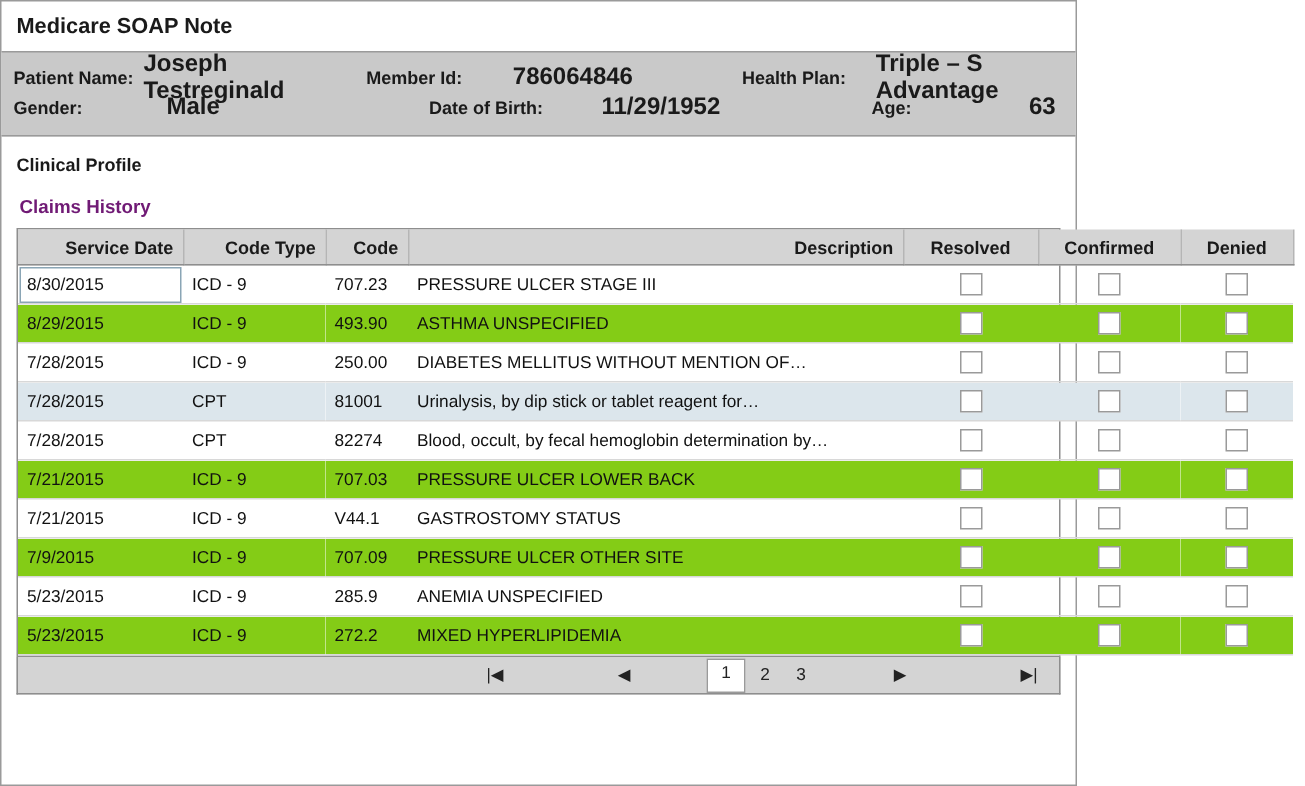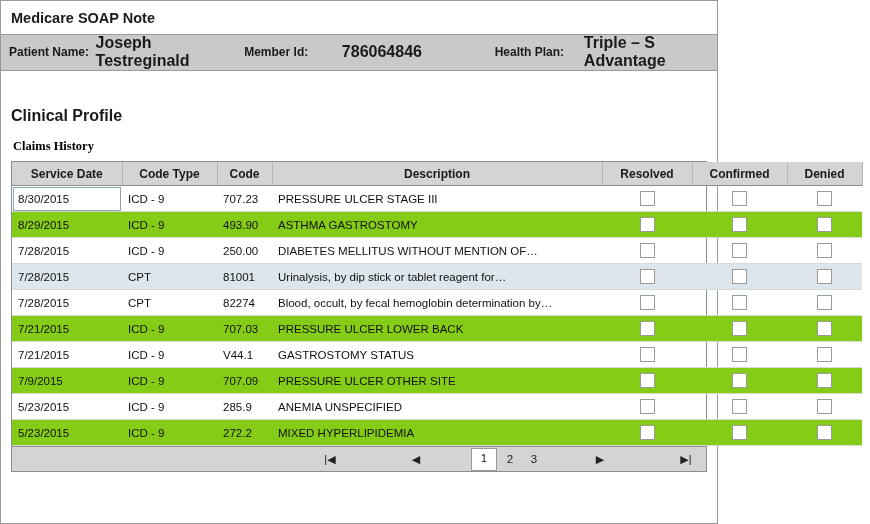--- a/index.html
+++ b/index.html
@@ -56,49 +56,47 @@
     color: #1a1a1a;
   }
   .c1 { width: 110px; padding-left: 8px; box-sizing: border-box; align-items: center; }
   .c2 { width: 175px; }
   .c3 { width: 115px; }
   .c4 { width: 180px; }
   .c5 { width: 105px; text-align: center; }
   .c6 { width: auto; }
 
   .section-title {
-    font-size: 16px;
+    font-size: 12px;
     font-weight: bold;
     color: #1a1a1a;
     padding: 12px 16px 2px 10px;
-    margin-top: 24px;
   }
   .sub-title {
     font-size: 12.5px;
     font-weight: bold;
-    color: #000000;
+    color: #701a75;
     padding: 12px 4px 7px 12px;
-    font-family: Liberation Serif, serif;
   }
   
   .grid-wrap {
     margin: 0 10px 0 10px;
     border: 1px solid #8e8e8e;
     background: #ffffff;
   }
   table.grid {
     border-collapse: collapse;
     width: 100%;
     table-layout: fixed;
   }
   table.grid th {
     background: #d4d4d4;
     font-size: 12px;
     font-weight: bold;
-    text-align: center;
+    text-align: right;
     color: #1a1a1a;
     height: 23px;
     padding: 0 6px;
     border-right: 1px solid #b5b5b5;
     border-bottom: 1px solid #8e8e8e;
     white-space: nowrap;
   }
   table.grid th.ctr { text-align: center; }
   table.grid td {
     font-size: 11.5px;
@@ -187,20 +185,40 @@
         <span class="bf-label">Member Id:</span>
       </div>
       <div class="bf c4">
         <span class="bf-value">786064846</span>
       </div>
       <div class="bf c5">
         <span class="bf-label">Health Plan:</span>
       </div>
       <div class="bf c6">
         <span class="bf-value">Triple – S Advantage</span>
+      </div>
+    </div>
+    <div class="banner-row">
+      <div class="bf c1">
+        <span class="bf-label">Gender:</span>
+      </div>
+      <div class="bf c2">
+        <span class="bf-value">Male</span>
+      </div>
+      <div class="bf c3">
+        <span class="bf-label">Date of Birth:</span>
+      </div>
+      <div class="bf c4">
+        <span class="bf-value">11/29/1952</span>
+      </div>
+      <div class="bf c5">
+        <span class="bf-label">Age:</span>
+      </div>
+      <div class="bf c6">
+        <span class="bf-value">63</span>
       </div>
     </div>
   </div>
 
   <div class="section-title">Clinical Profile</div>
   <div class="sub-title">Claims History</div>
 
   <div class="grid-wrap">
     <table class="grid">
       <colgroup>
@@ -230,21 +248,21 @@
           <td>707.23</td>
           <td>PRESSURE ULCER STAGE III</td>
           <td class="ctr"><span class="cellbox"></span></td>
           <td class="ctr"><span class="cellbox"></span></td>
           <td class="ctr"><span class="cellbox"></span></td>
         </tr>
         <tr class="alt">
           <td>8/29/2015</td>
           <td>ICD - 9</td>
           <td>493.90</td>
-          <td>ASTHMA GASTROSTOMY</td>
+          <td>ASTHMA UNSPECIFIED</td>
           <td class="ctr"><span class="cellbox"></span></td>
           <td class="ctr"><span class="cellbox"></span></td>
           <td class="ctr"><span class="cellbox"></span></td>
         </tr>
         <tr>
           <td>7/28/2015</td>
           <td>ICD - 9</td>
           <td>250.00</td>
           <td>DIABETES MELLITUS WITHOUT MENTION OF…</td>
           <td class="ctr"><span class="cellbox"></span></td>

